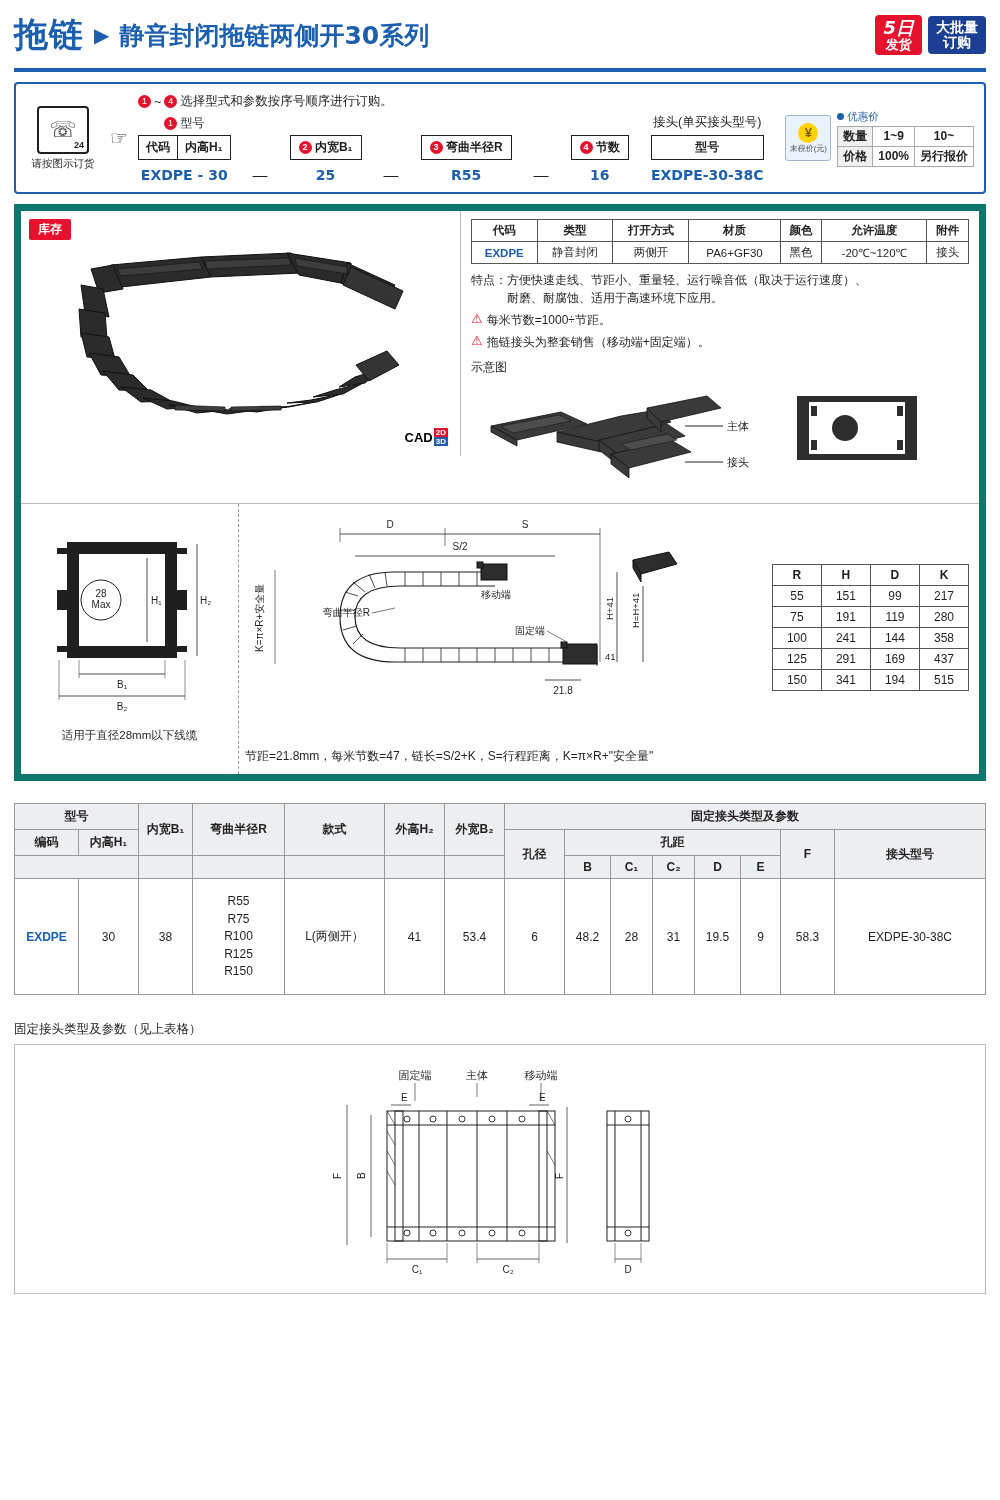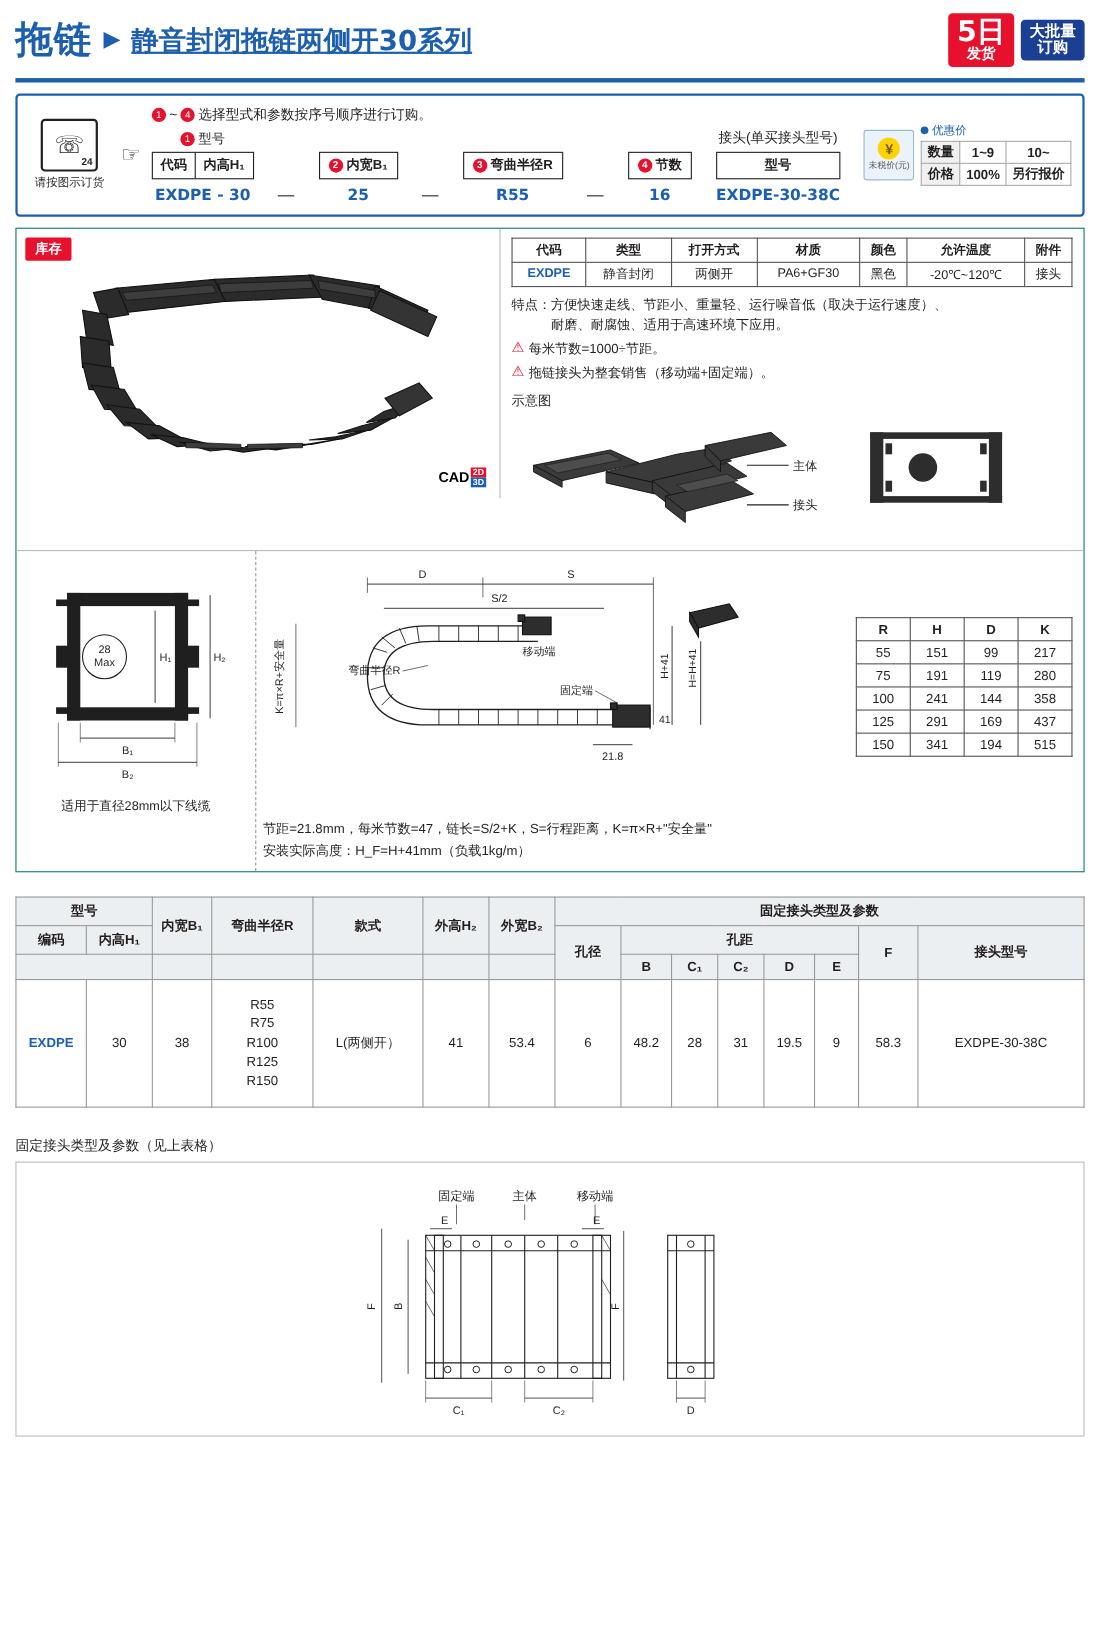--- a/index.html
+++ b/index.html
@@ -24,29 +24,28 @@
   }
   .title-wrap { display: flex; align-items: center; gap: 10px; }
   .title-main {
     font-size: 34px; font-weight: bold; color: #1b5fae; letter-spacing: 1px;
     font-family: "DejaVu Sans", sans-serif;
   }
   .title-tri { color: #1b5fae; font-size: 20px; line-height: 1; }
   .title-sub {
     font-size: 25px; font-weight: bold; color: #1b5fae;
     font-family: "DejaVu Sans", sans-serif;
-    text-decoration: underline;
   }
   .badges { display: flex; gap: 6px; align-items: center; }
   .badge-red {
     background: #e8112d; color: #fff; border-radius: 4px;
     padding: 4px 8px; text-align: center; line-height: 1.05;
     font-weight: bold; font-family: "DejaVu Sans", sans-serif;
   }
-  .badge-red .b1 { font-size: 26px; }
+  .badge-red .b1 { font-size: 18px; font-style: italic; }
   .badge-red .b2 { font-size: 13px; }
   .badge-blue {
     background: #1b3f92; color: #fff; border-radius: 4px;
     padding: 4px 8px; text-align: center; line-height: 1.05;
     font-weight: bold; font-family: "DejaVu Sans", sans-serif;
     display: flex; align-items: center; gap: 3px; justify-content: center;
   }
   .badge-blue .bb-txt { font-size: 14px; }
 
   
@@ -103,21 +102,21 @@
     width: 20px; height: 20px; border-radius: 50%; background: #ffd200; color: #7a5c00;
     font-size: 13px; font-weight: bold; display: flex; align-items: center; justify-content: center;
   }
   .price-tbl { font-size: 12px; border-collapse: collapse; font-weight: bold; }
   .price-tbl td { border: 1px solid #aaa; padding: 1px 5px; text-align: center; white-space: nowrap; }
   .price-tbl td.lbl { background: #f0f0f0; }
   .pref { color: #1b5fae; font-size: 10.5px; margin-bottom: 2px; }
   .pref .dot { display:inline-block;width:7px;height:7px;border-radius:50%;background:#1b5fae;margin-right:3px; }
 
   
-  .panel { border: 1px solid #0f766e; margin-top: 10px; position: relative; }
+  .panel { border: 7px solid #0f766e; margin-top: 10px; position: relative; }
   .panel-top { display: flex; }
   .panel-left { width: 440px; border-right: 1px solid #bbb; position: relative; padding: 6px; }
   .stock-tag {
     position: absolute; left: 8px; top: 8px; background: #e8112d; color: #fff;
     font-size: 12px; font-weight: bold; padding: 2px 9px; border-radius: 2px; z-index: 5;
   }
   .cad-tag {
     position: absolute; right: 12px; bottom: 10px; display: flex; align-items: center;
     font-size: 11px; font-weight: bold;
   }
@@ -574,21 +573,20 @@
               <td>150</td>
               <td>341</td>
               <td>194</td>
               <td>515</td>
             </tr>
           </tbody>
         </table>
 
         <div class="formula">
           <div>节距=21.8mm，每米节数=47，链长=S/2+K，S=行程距离，K=π×R+"安全量"</div>
-          <div>安装实际高度：H_F=H+41mm（负载1kg/m）</div>
         </div>
       </div>
     </div>
   </div>
 
   <div class="big-wrap">
     <table class="big-tbl">
       <thead>
         <tr>
           <th colspan="2">型号</th>

